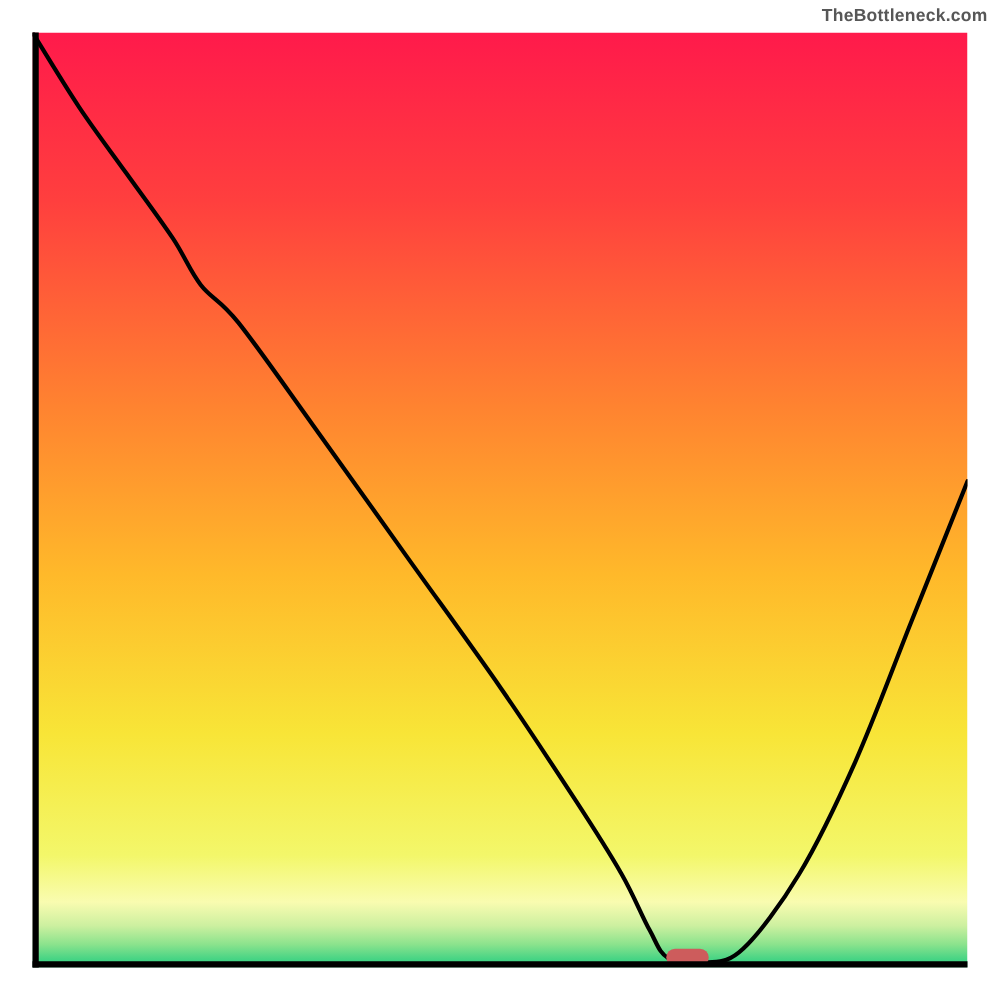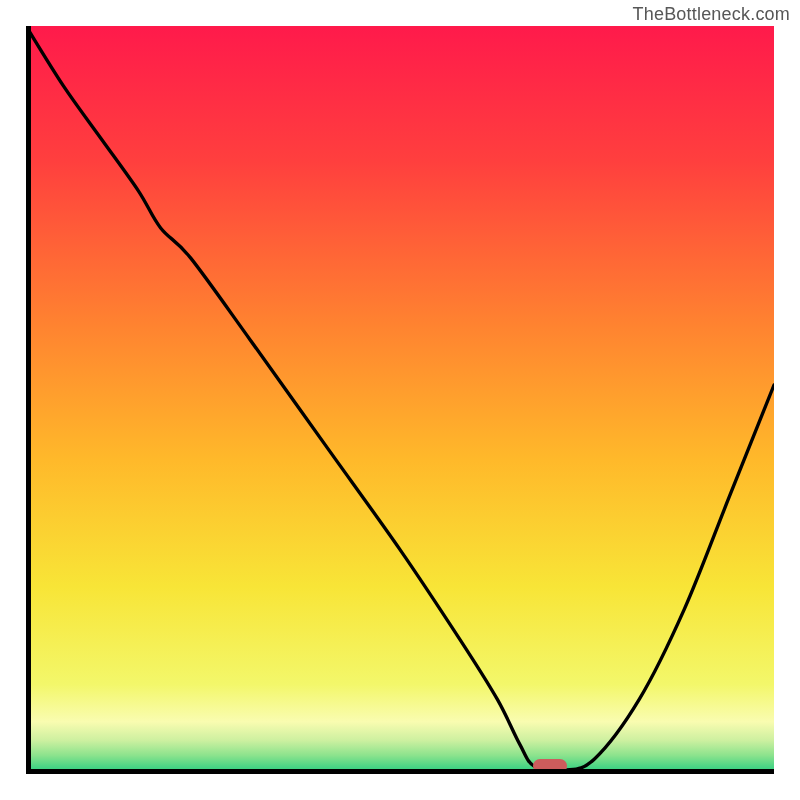--- a/index.html
+++ b/index.html
@@ -55,22 +55,22 @@
     width: 34px;
     height: 14px;
     border-radius: 7px;
     background: #cd5c5c;
     transform: translate(-50%, -50%);
   }
   .watermark {
     position: absolute;
     top: 4px;
     right: 10px;
-    font-size: 18px;
-    font-weight: 400;
+    font-size: 14px;
+    font-weight: 700;
     color: #575757;
     letter-spacing: 0.2px;
   }
 </style>
 </head>
 <body>
 
 <div class="chart-container">
   <div class="watermark">TheBottleneck.com</div>
 

